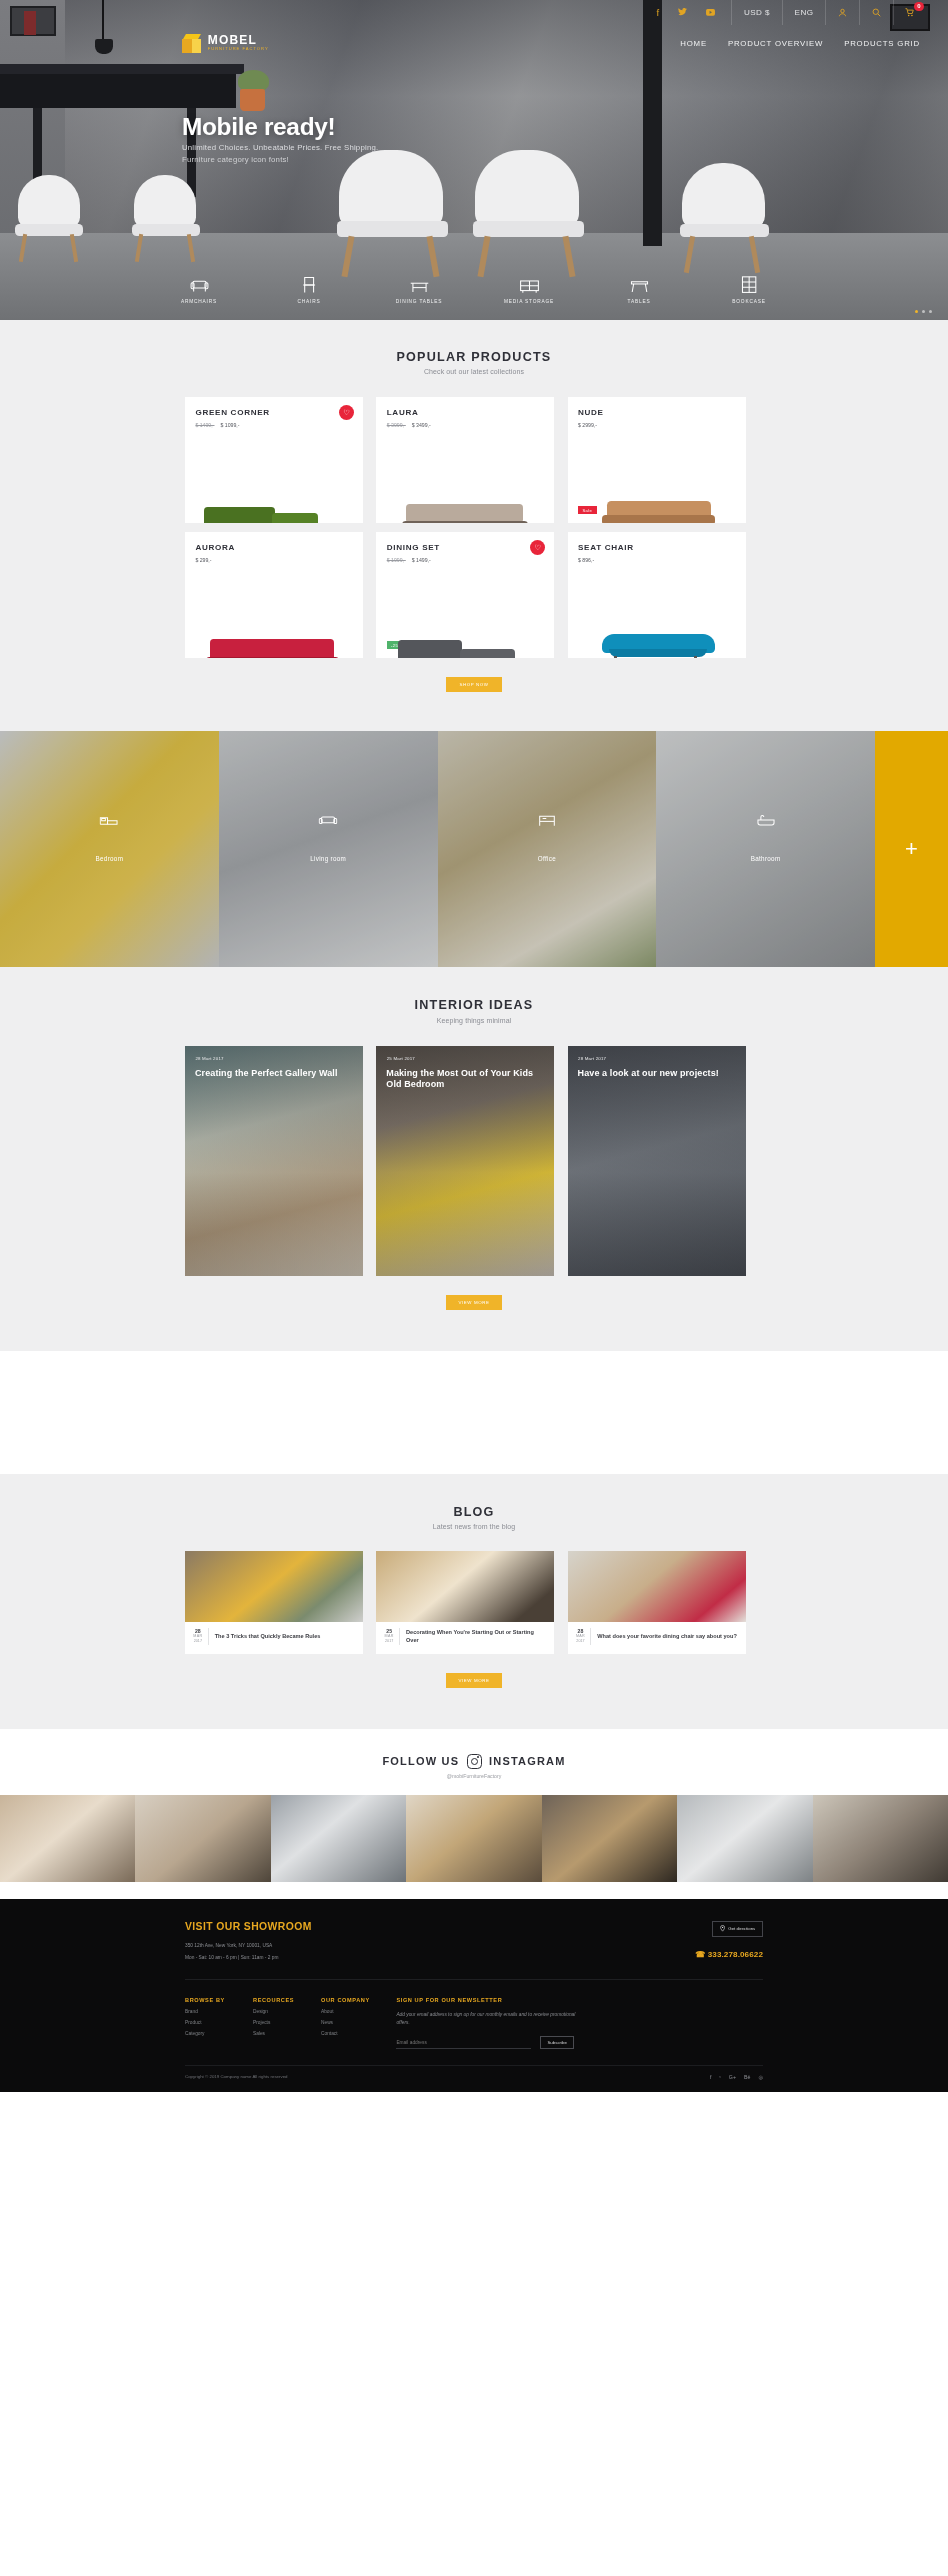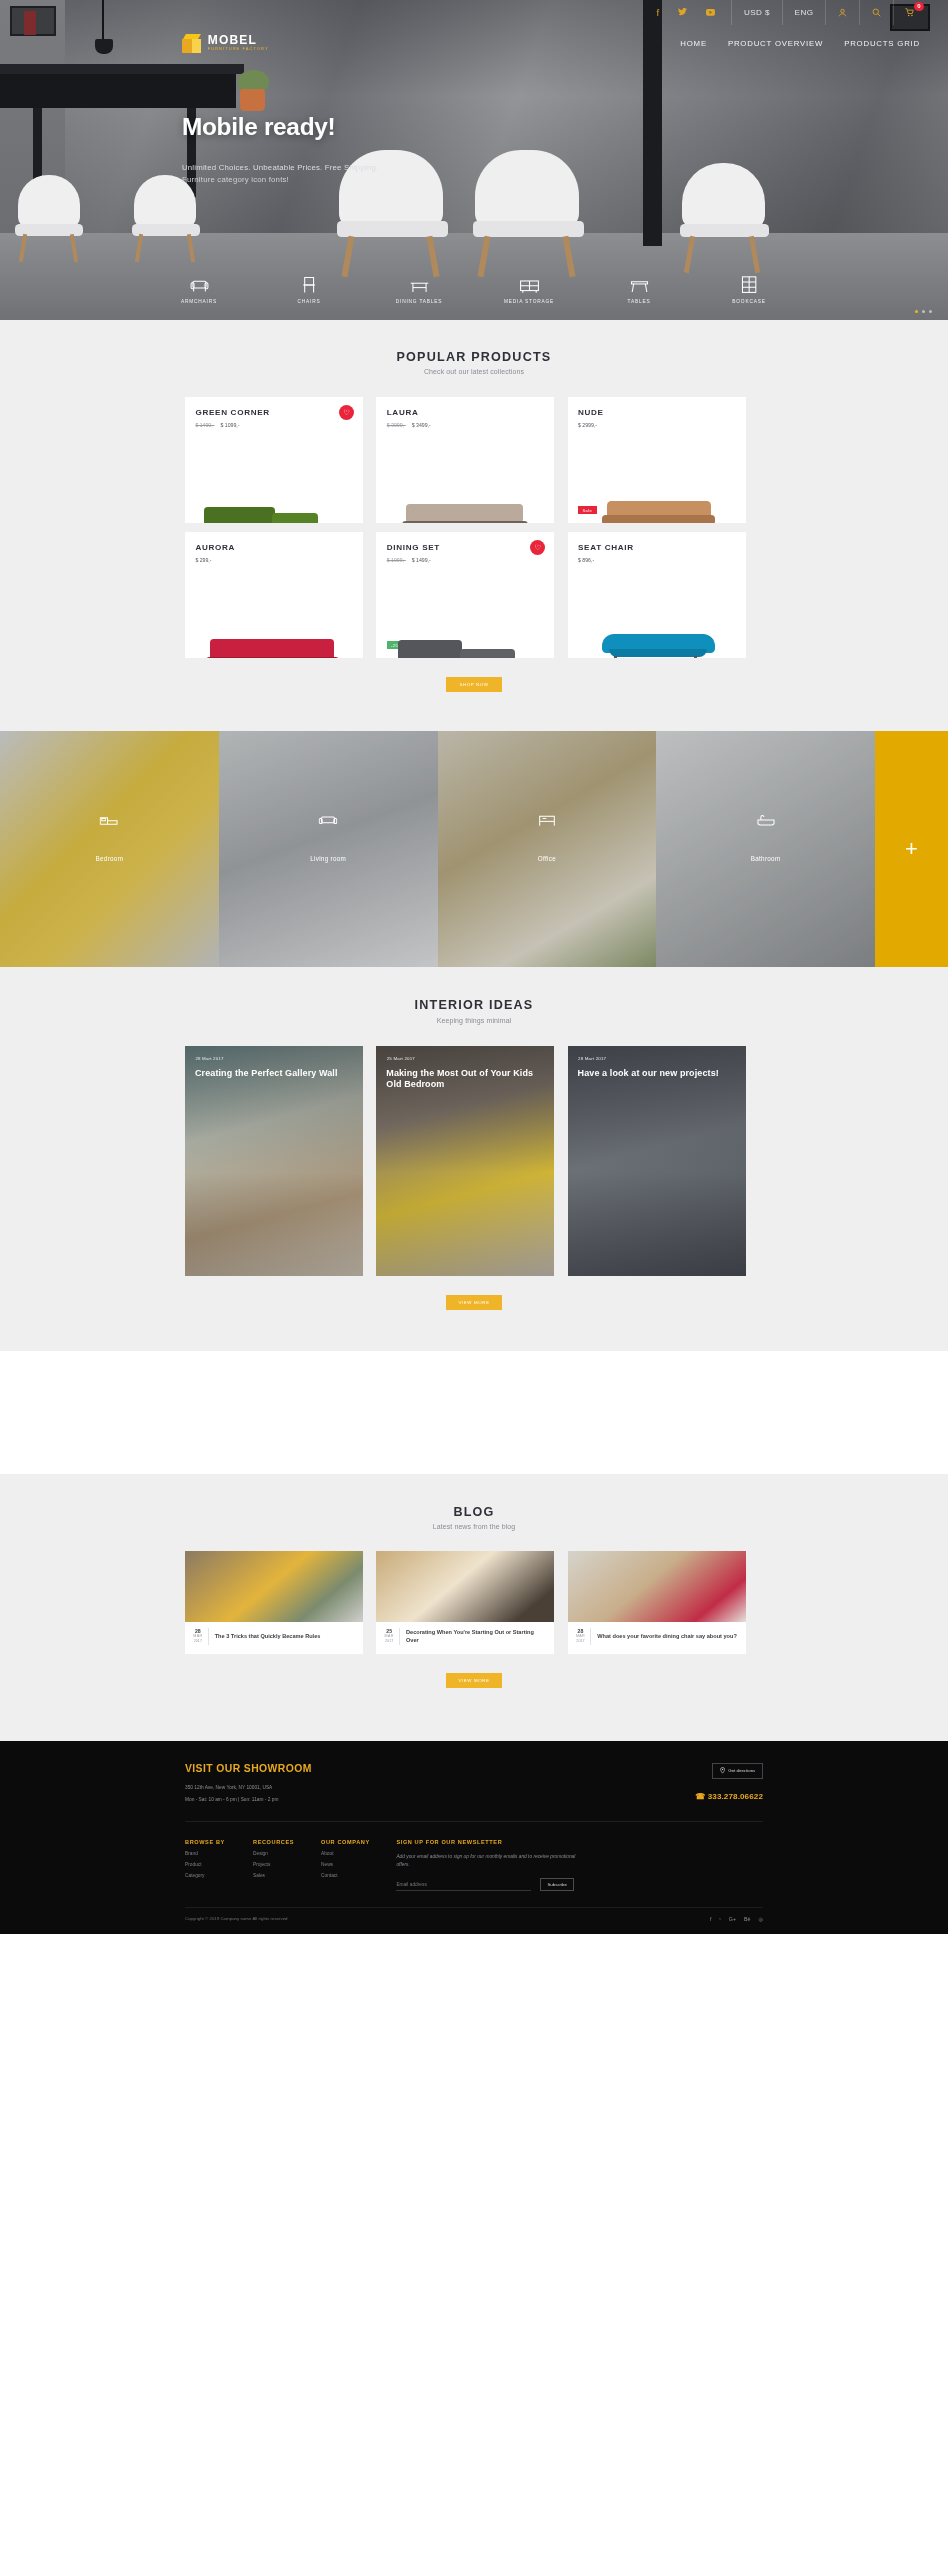--- a/index.html
+++ b/index.html
@@ -72,21 +72,21 @@
   .brand-txt .b1 { color:#ffffff; font-size:12px; font-weight:bold; letter-spacing:1.2px; line-height:12px; }
   .brand-txt .b2 { color:#f0b429; font-size:4.1px; letter-spacing:1px; line-height:6.7px; }
   .mainnav { display:flex; gap:21px; margin-left:auto; margin-right:28px; }
   .mainnav a {
     color:#f2f3f4; font-size:7.8px; letter-spacing:0.8px;
     text-decoration:none; font-weight:500; cursor:pointer;
   }
 
   .hero-copy { position:absolute; left:0; right:0; top:113px; text-align:left; z-index:8; padding-left:182px; }
   .hero-title { color:#ffffff; font-size:24.4px; font-weight:bold; letter-spacing:-0.3px; line-height:28px; text-shadow:0 1.5px 7.4px rgba(0,0,0,.35); }
-  .hero-sub { color:#dcdde0; font-size:7.8px; margin-top:22px; letter-spacing:0.2px; }
+  .hero-sub { color:#dcdde0; font-size:7.8px; margin-top:2px; letter-spacing:0.2px; }
   .hero-sub2 { color:#cfd0d3; font-size:7.8px; margin-top:3px; letter-spacing:0.2px; }
 
   .catbar {
     position:absolute; left:0; bottom:16.3px; width:948px; z-index:8;
     display:flex; justify-content:center; gap:0;
   }
   .cat { width:110px; text-align:center; cursor:pointer; }
   .cat-ico { height:22px; display:flex; align-items:flex-end; justify-content:center; }
   .cat-ico svg { stroke:#ffffff; fill:none; stroke-width:1.4; }
   .cat-label { color:#f0f1f2; font-size:4.8px; letter-spacing:0.8px; margin-top:4.4px; text-transform:uppercase; }
@@ -162,21 +162,21 @@
     position:absolute; left:10px; right:19px; top:22px;
     color:#fff; font-size:9px; font-weight:bold; line-height:11px; letter-spacing:0.1px;
   }
   .icard.i1 { background:linear-gradient(165deg,#7e9fa0 0%,#c9cdbf 35%,#b9a181 70%,#e4d9c6 100%); }
   .icard.i2 { background:linear-gradient(165deg,#6d6359 0%,#8d8073 30%,#e8c93a 62%,#d9cfc3 100%); }
   .icard.i3 { background:linear-gradient(165deg,#5c6067 0%,#787d84 45%,#4a4e55 100%); }
 
   .whitegap { background:#ffffff; height:123px; }
 
   
-  .blog { background:#efeff0; padding: 31px 0 53px; }
+  .blog { background:#efeff0; padding: 31px 0 41px; }
   .blog-grid { width:578px; margin:21px auto 0; display:grid; grid-template-columns:repeat(3,178px); gap:13.3px; }
   .bcard { background:#fff; cursor:pointer; }
   .bcard .bimg { height:71px; }
   .bcard.b1 .bimg { background:linear-gradient(140deg,#8b7a63 0%,#e3b43c 48%,#7b8b6e 75%,#cfcfcd 100%); }
   .bcard.b2 .bimg { background:linear-gradient(140deg,#c8ab79 0%,#efe3cd 45%,#4a4036 85%); }
   .bcard.b3 .bimg { background:linear-gradient(140deg,#d6d3cb 0%,#c8ae8a 45%,#c12c46 80%,#e3e0da 100%); }
   .bmeta { display:flex; align-items:center; padding:6px 7.4px 9px; gap:6px; }
   .bdate { width:16.3px; text-align:center; border-right:0.7px solid #e2e3e5; padding-right:4.4px; flex:0 0 auto; }
   .bdate .d { font-size:5.2px; font-weight:bold; color:#3c3d43; line-height:6px; }
   .bdate .m { font-size:3.7px; color:#9a9ca2; letter-spacing:0.3px; line-height:5.2px; }
@@ -653,20 +653,37 @@
             <div class="m">MAR</div>
             <div class="y">2017</div>
           </div>
           <div class="btitle">What does your favorite dining chair say about you?</div>
         </div>
       </article>
     </div>
     <button class="btn-yellow">View more</button>
   </section>
 
+  <section class="insta">
+    <div class="insta-head">
+      <span class="w">FOLLOW US</span>
+      <span class="ig-glyph"></span>
+      <span class="w">INSTAGRAM</span>
+    </div>
+    <div class="insta-handle">@mobiFurnitureFactory</div>
+    <div class="ig-strip">
+      <div class="ig-cell g1"></div>
+      <div class="ig-cell g2"></div>
+      <div class="ig-cell g3"></div>
+      <div class="ig-cell g4"></div>
+      <div class="ig-cell g5"></div>
+      <div class="ig-cell g6"></div>
+      <div class="ig-cell g7"></div>
+    </div>
+  </section>
 
   <footer class="footer">
     <div class="f-top">
       <div>
         <div class="f-show-title">VISIT OUR SHOWROOM</div>
         <div class="f-addr">350 12th Ave, New York, NY 10001, USA</div>
         <div class="f-hours">Mon - Sat: 10 am - 6 pm    |    Sun: 11am - 2 pm</div>
       </div>
       <div class="f-right">
         <button class="f-dir">

